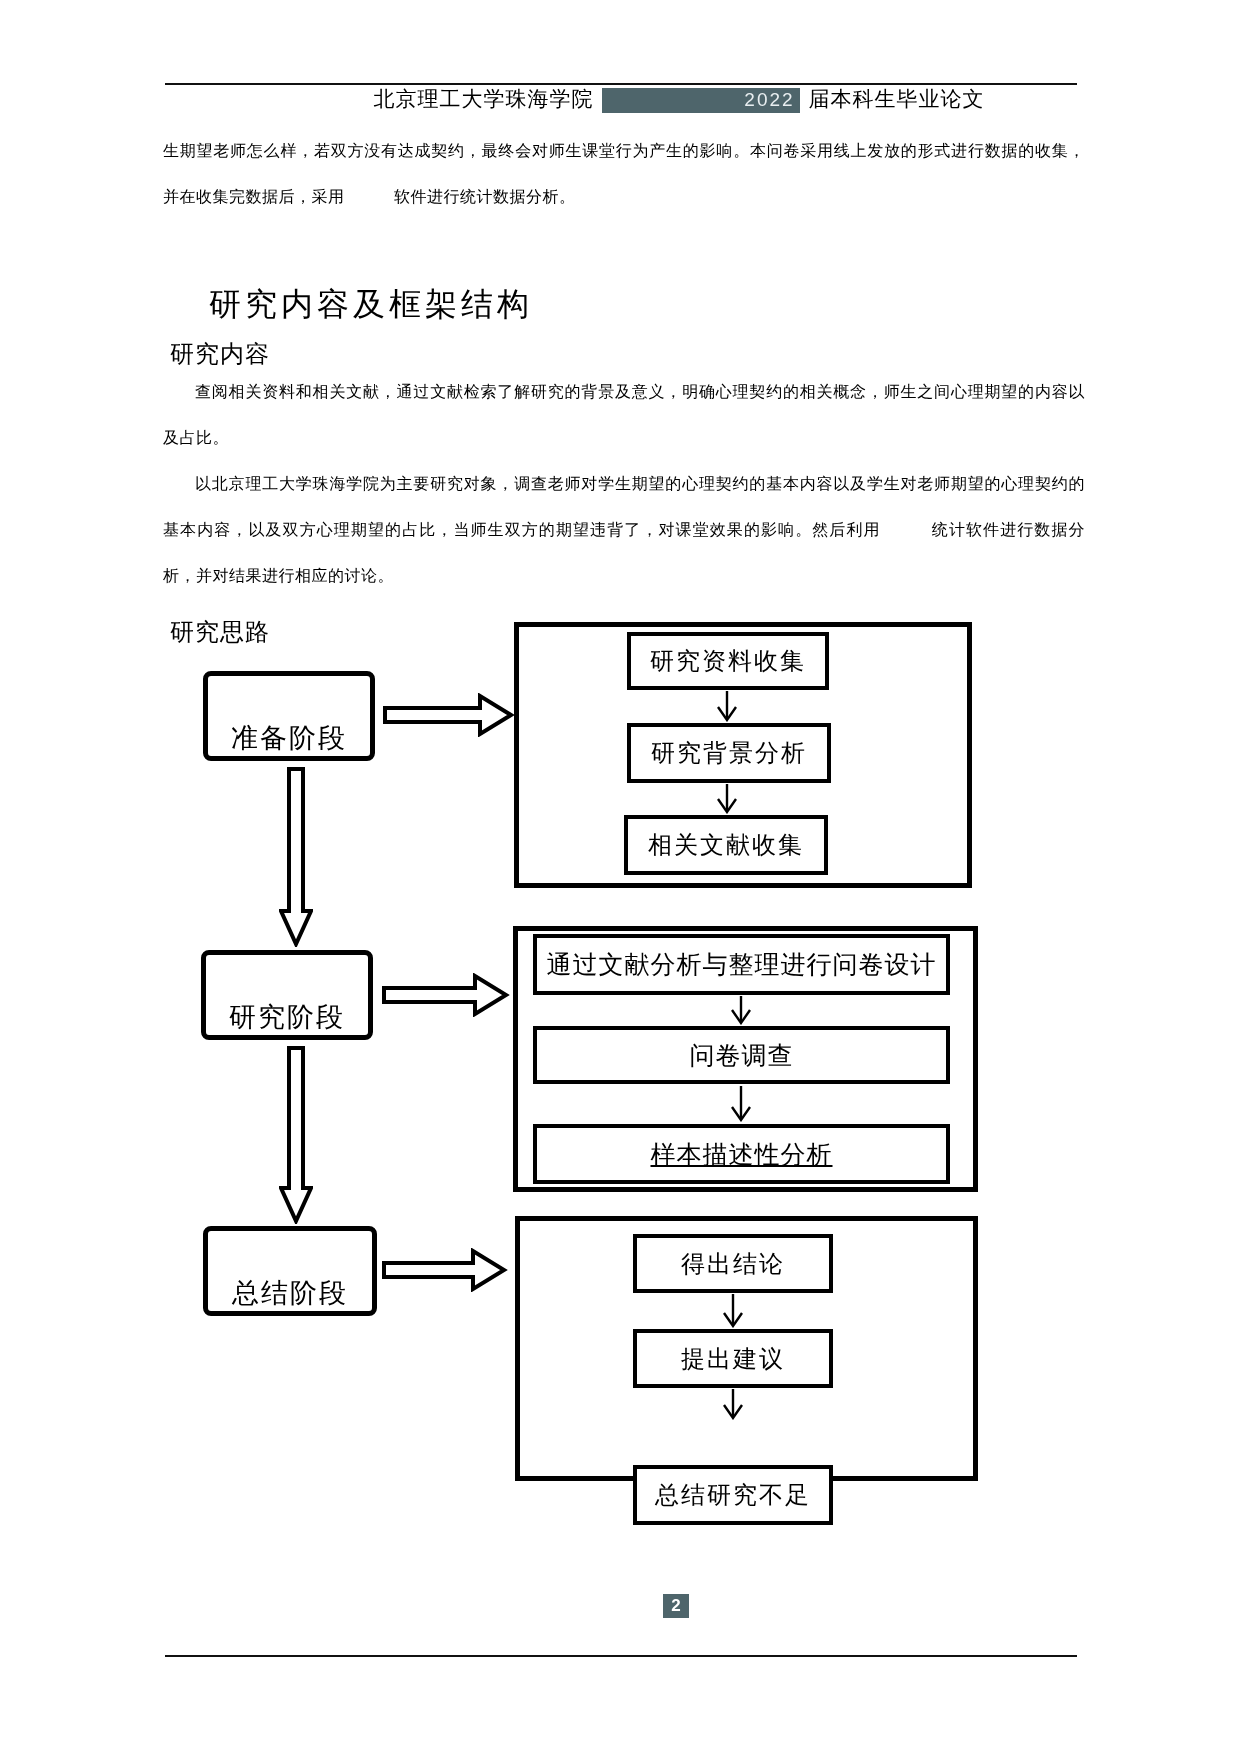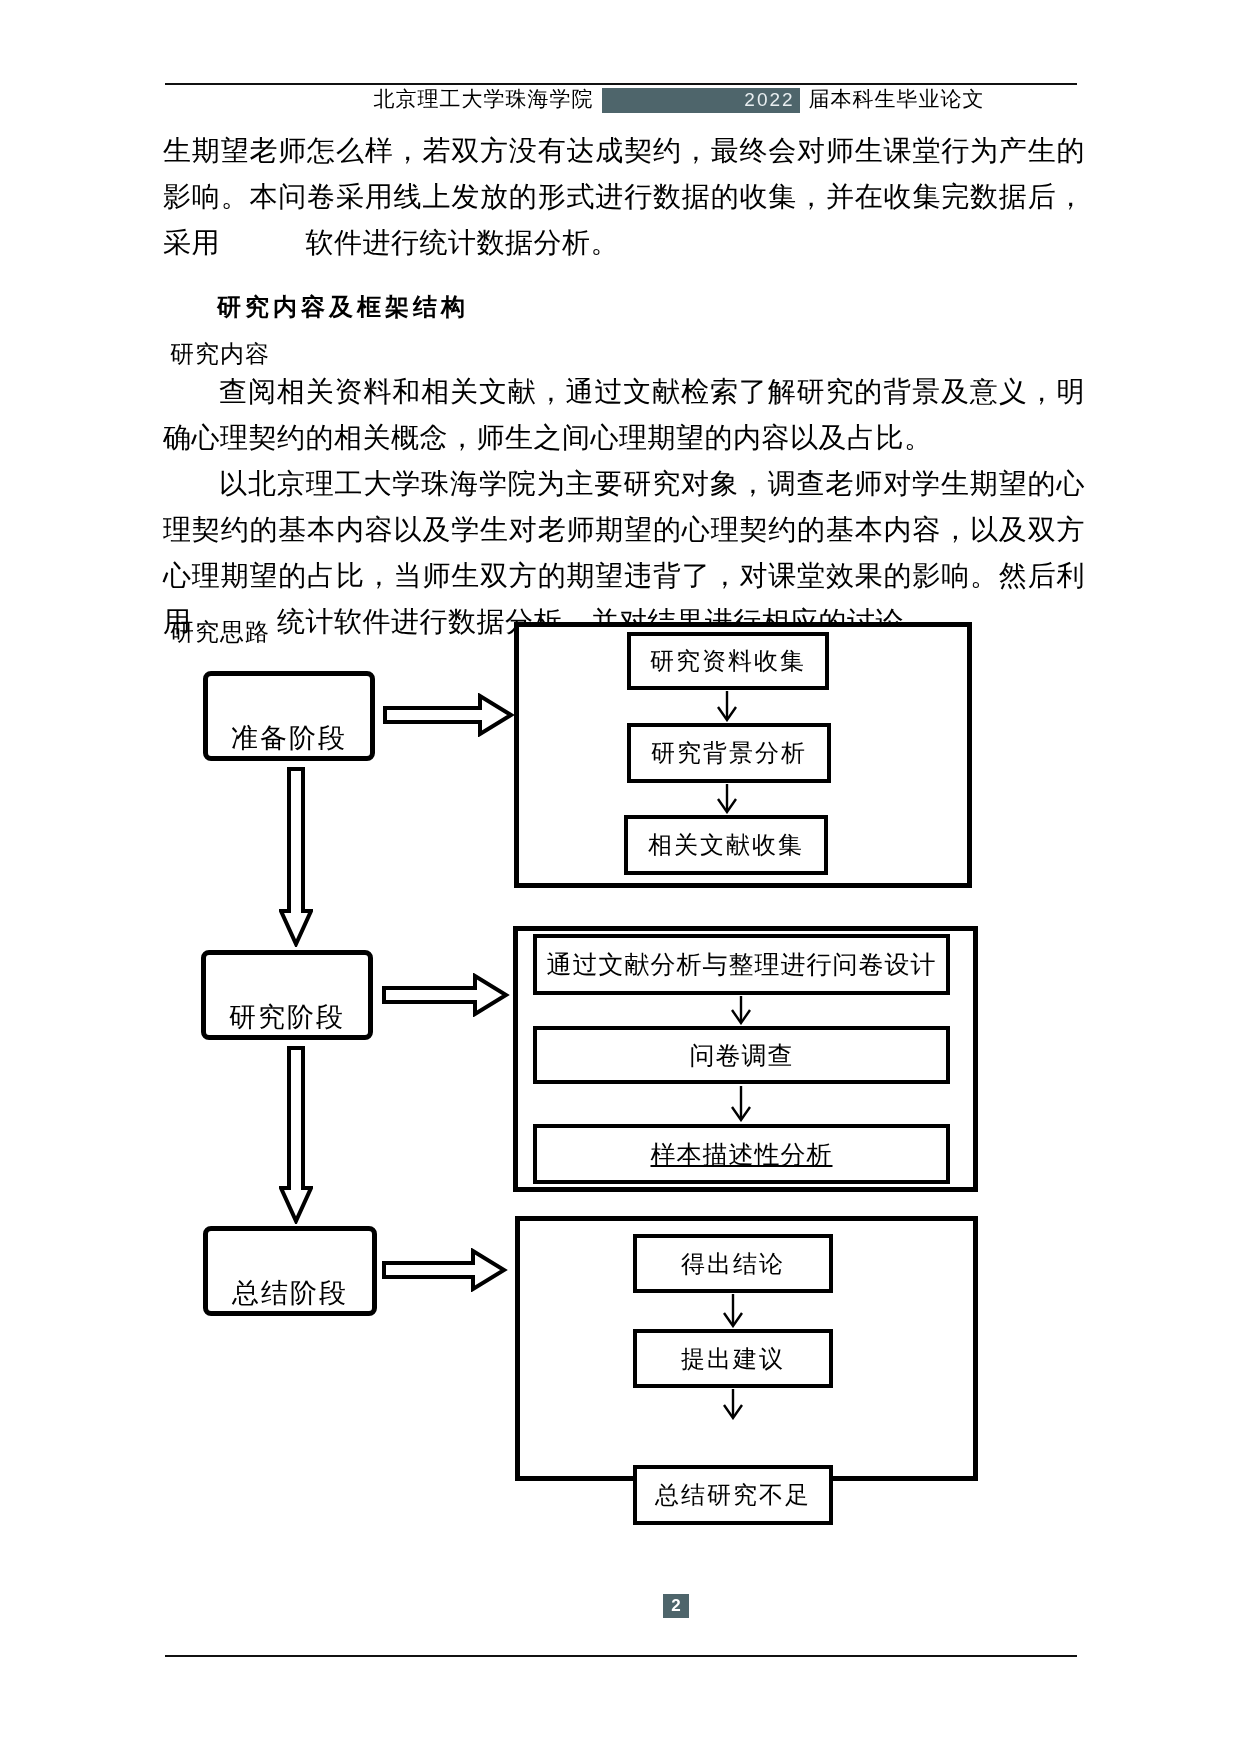--- a/index.html
+++ b/index.html
@@ -24,30 +24,30 @@
     display:inline-block;
     color:#e8eef0;
     padding:1px 5px 2px 5px;
     margin:0 2px;
     font-size:19px;
     letter-spacing:2px;
   }
   
   .para{
     position:absolute;left:163px;width:922px;margin:0;
-    font-size:28px;line-height:46px;text-align:justify;
+    font-size:16px;line-height:46px;text-align:justify;
     letter-spacing:0.5px;
   }
   .indent{text-indent:2em;}
   .p1{top:128px;}
   .p2{top:369px;}
   .p3{top:461px;}
   .section-heading{
-    position:absolute;left:209px;top:283px;margin:8px;
-    font-size:24px;font-weight:bold;letter-spacing:4px;
+    position:absolute;left:209px;top:283px;margin:0;
+    font-size:32px;font-weight:normal;letter-spacing:4px;
   }
   .sub{
     position:absolute;left:170px;
     font-size:24px;letter-spacing:1px;
   }
   .sub1{top:338px;}
   .sub2{top:616px;}
   
   .stage{
     position:absolute;

